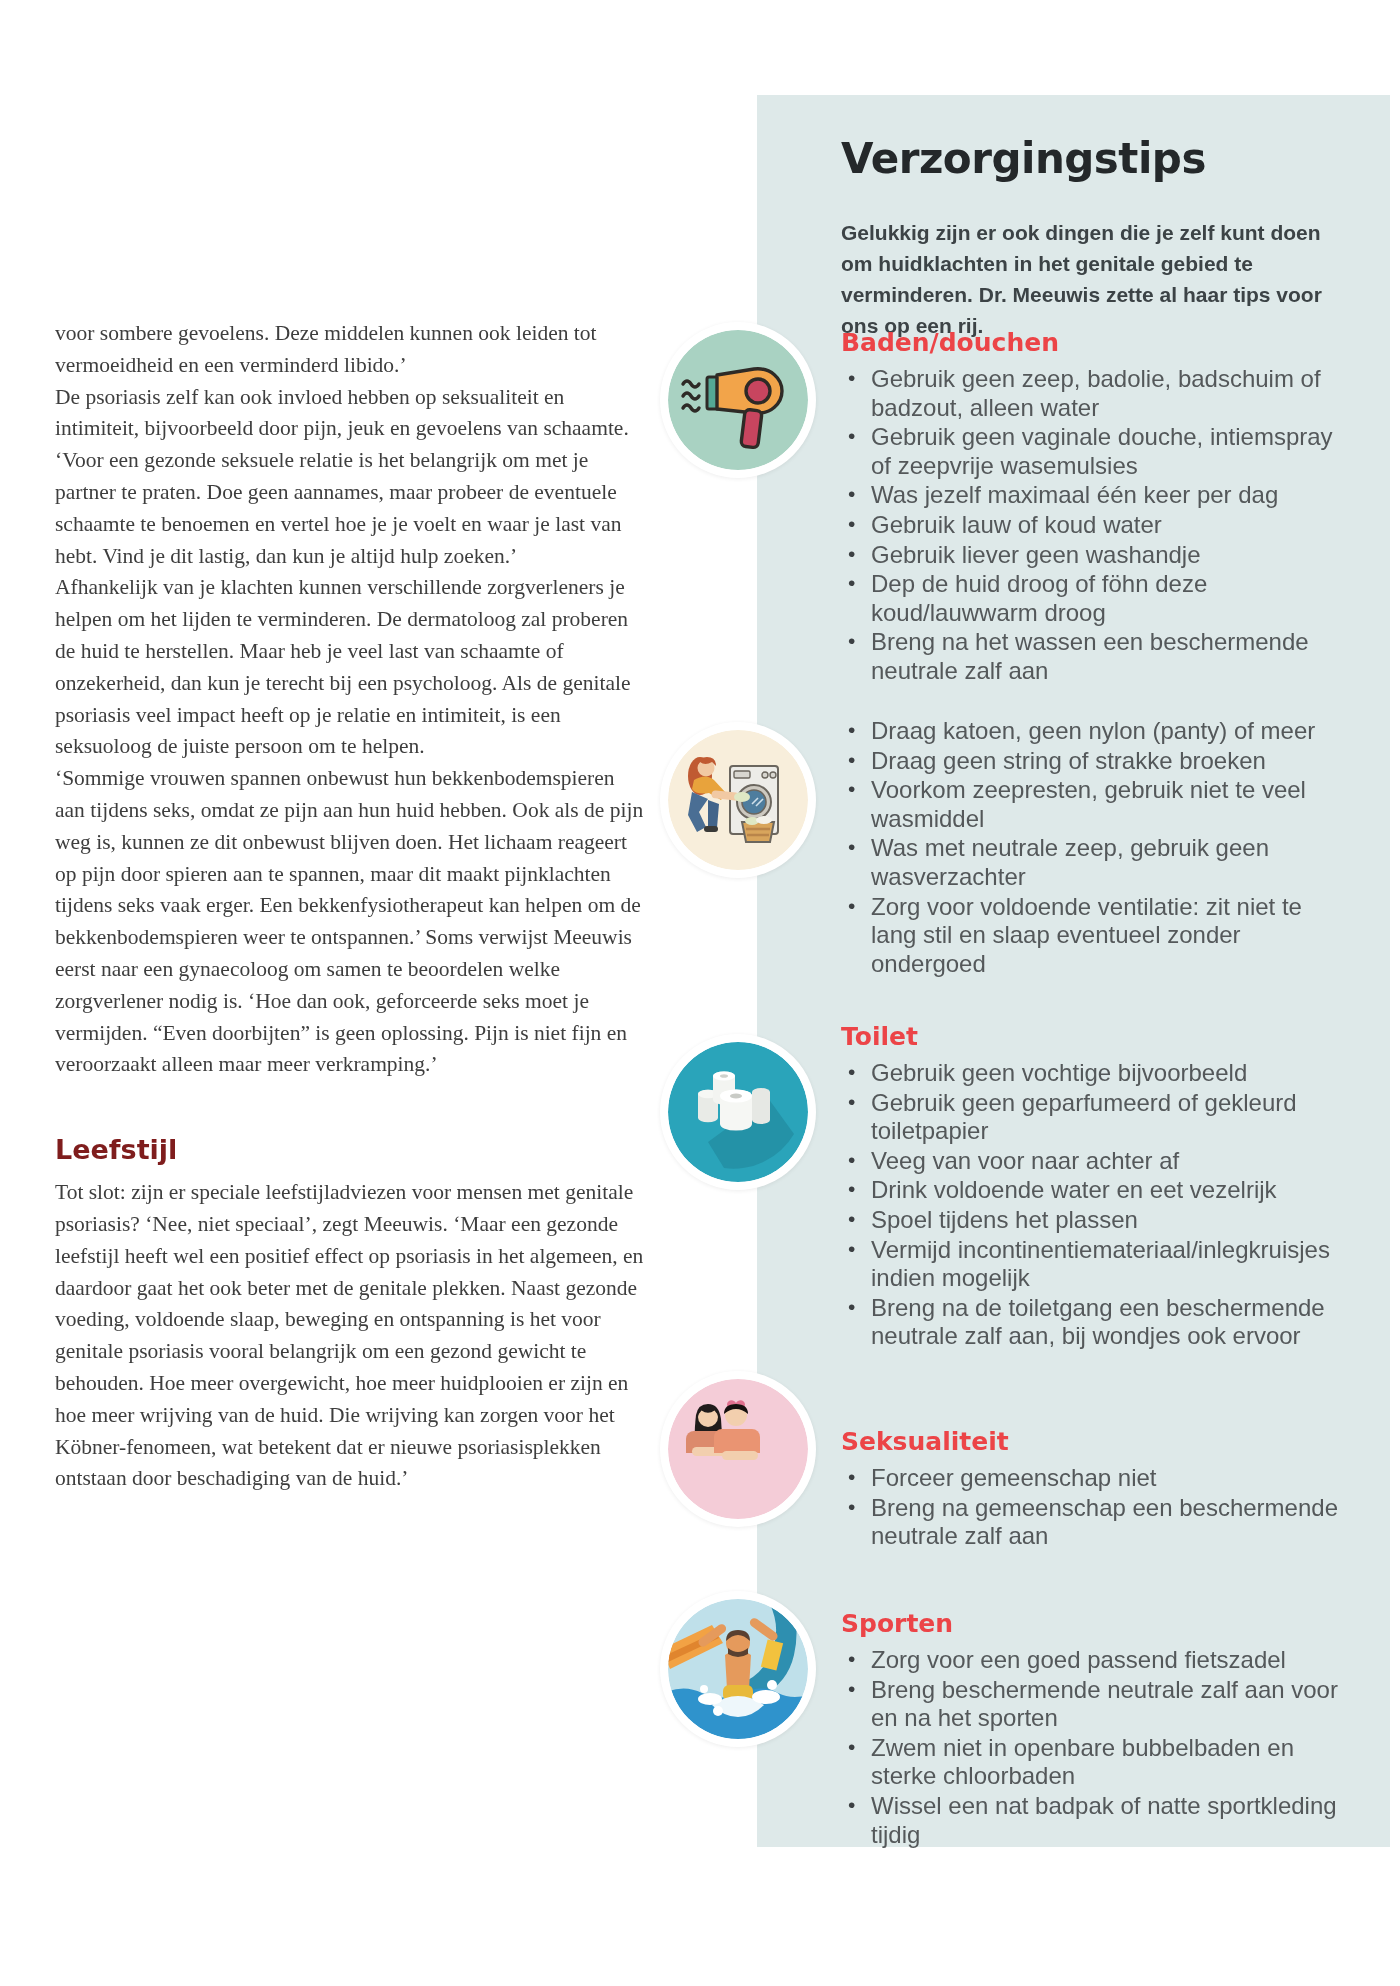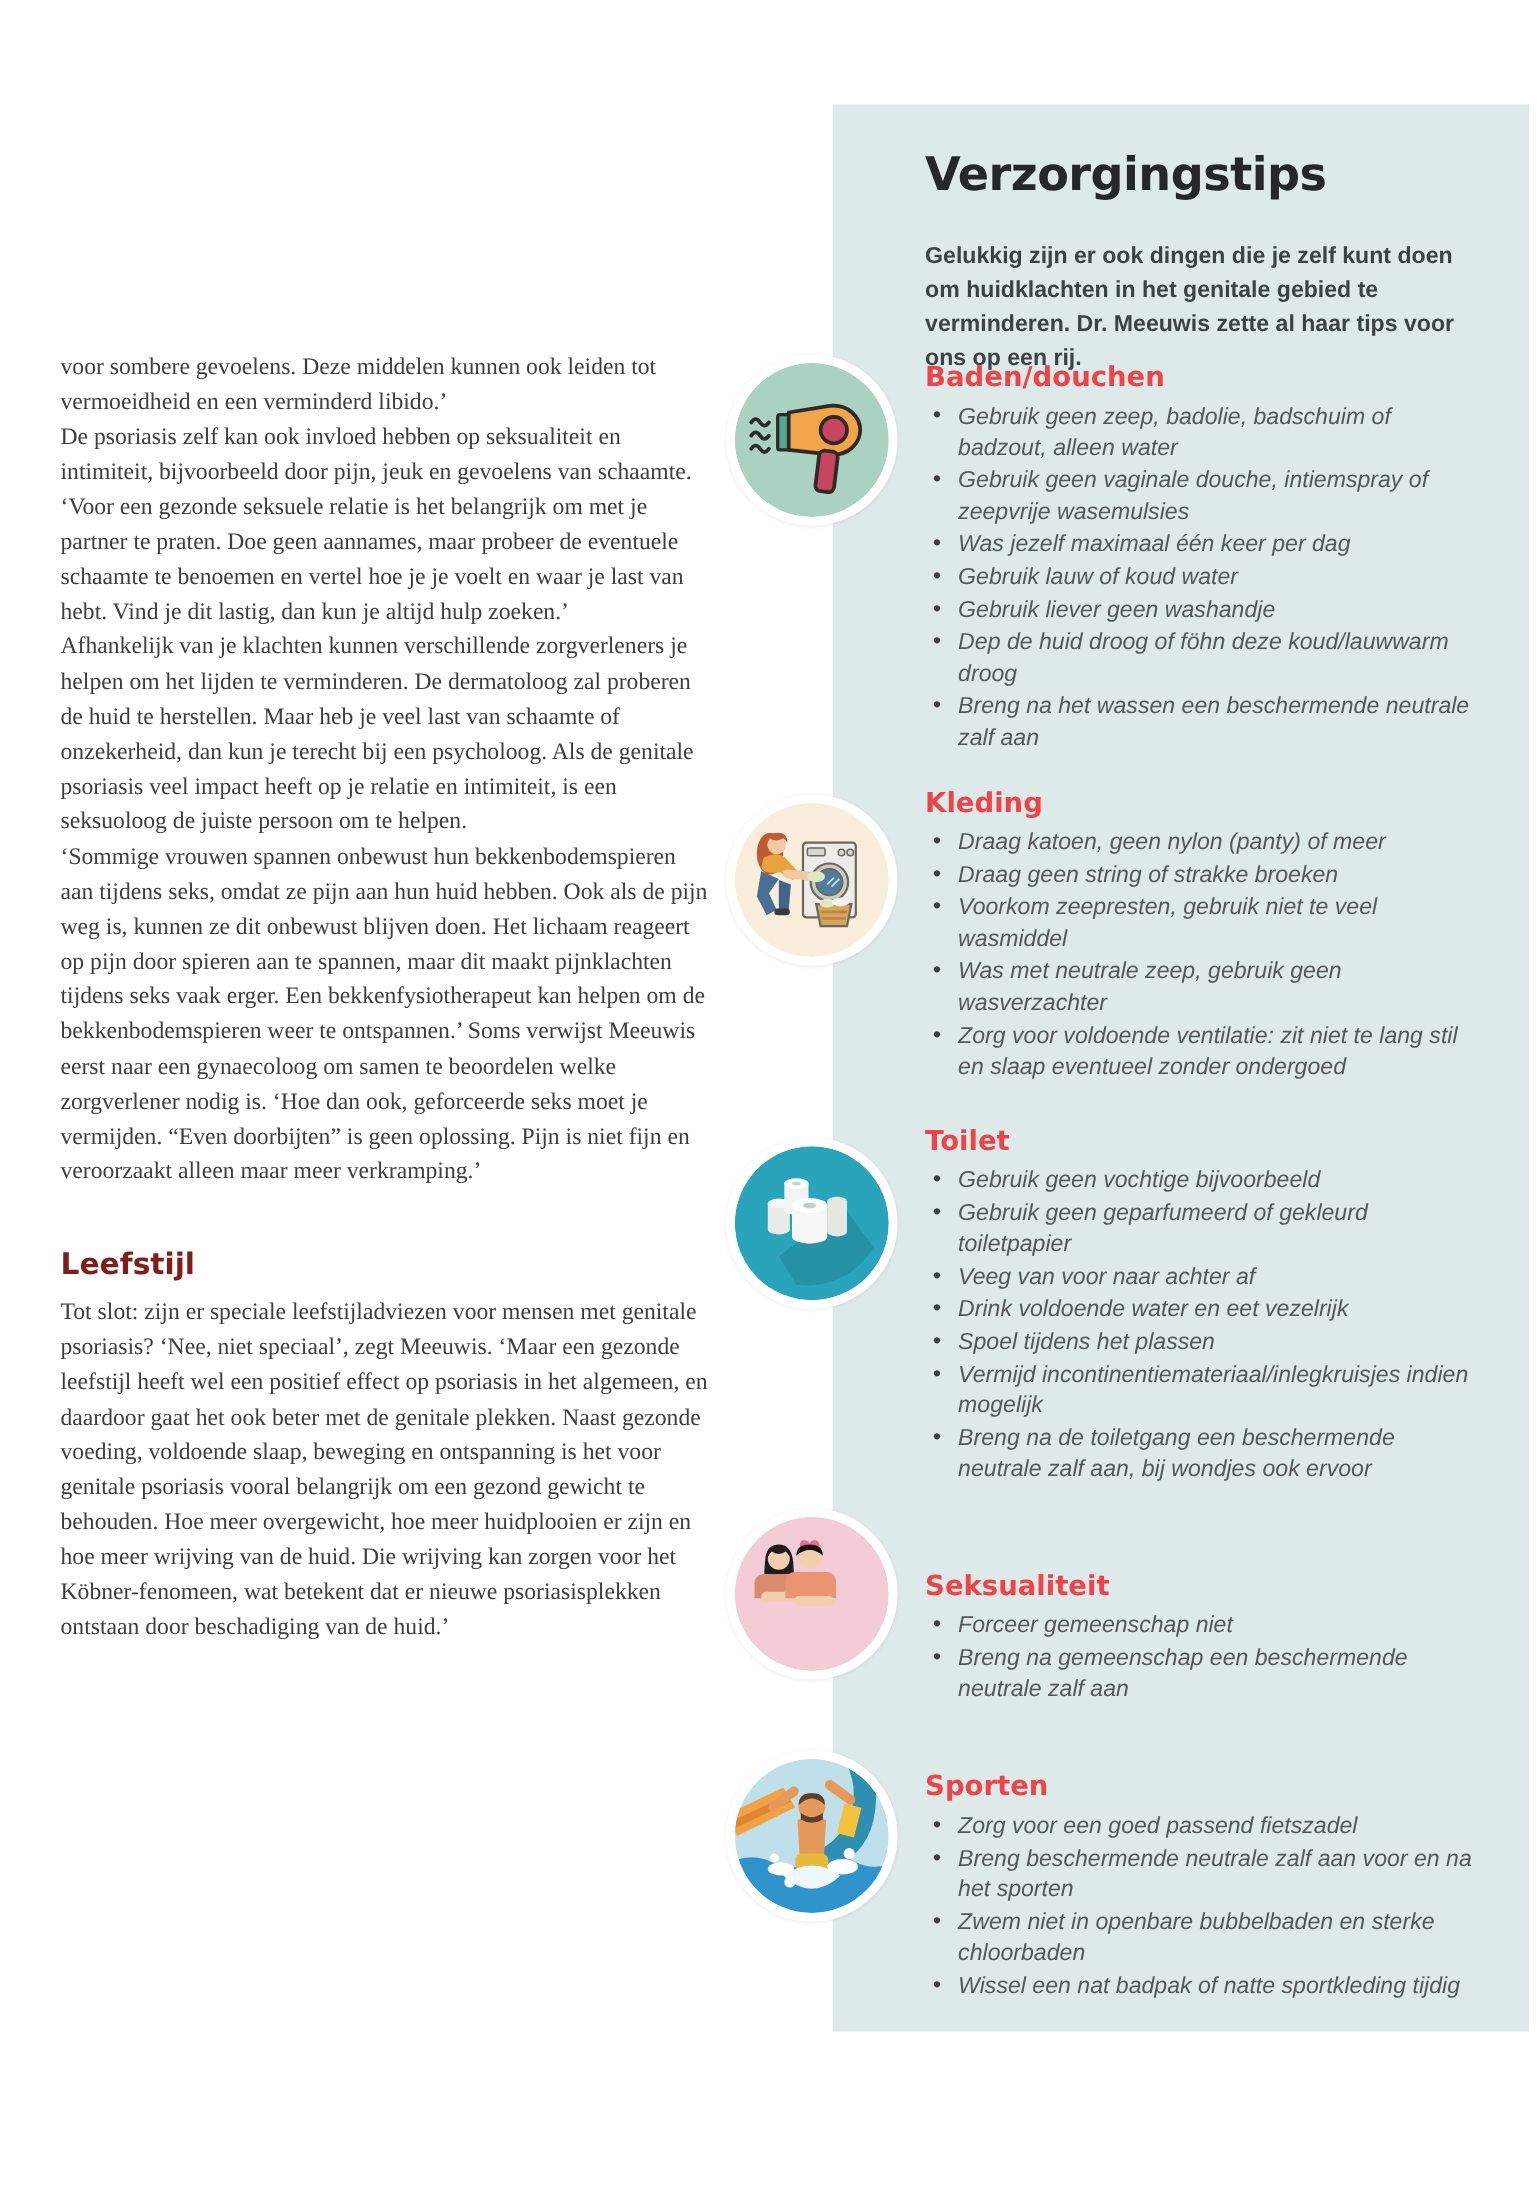--- a/index.html
+++ b/index.html
@@ -44,21 +44,21 @@
   .section{position:absolute;left:84px;width:498px;}
   .section h3{
     margin:0 0 9px 0;
     font-family:"DejaVu Sans",sans-serif;
     font-weight:700;font-size:25px;line-height:26px;color:#ec4447;
   }
   .section ul{margin:0;padding:0;list-style:none;}
   .section li{
     position:relative;
     padding-left:30px;margin:0 0 1px 0;
-    font-size:21px;line-height:28.6px;color:#54585a;font-style:italic;
+    font-size:24px;line-height:28.6px;color:#54585a;
   }
   .section li::before{
     content:"\2022";
     position:absolute;left:7px;top:-1px;
     color:#3c4043;font-size:21px;
   }
 
   
   .icon-circle{
     position:absolute;width:140px;height:140px;
@@ -98,21 +98,20 @@
             <li>Gebruik geen zeep, badolie, badschuim of badzout, alleen water</li>
             <li>Gebruik geen vaginale douche, intiemspray of zeepvrije wasemulsies</li>
             <li>Was jezelf maximaal één keer per dag</li>
             <li>Gebruik lauw of koud water</li>
             <li>Gebruik liever geen washandje</li>
             <li>Dep de huid droog of föhn deze koud/lauwwarm droog</li>
             <li>Breng na het wassen een beschermende neutrale zalf aan</li>
           </ul>
         </div>
         <div class="section" style="top: 622px;">
-          <h3>Kleding</h3>
           <ul>
             <li>Draag katoen, geen nylon (panty) of meer</li>
             <li>Draag geen string of strakke broeken</li>
             <li>Voorkom zeepresten, gebruik niet te veel wasmiddel</li>
             <li>Was met neutrale zeep, gebruik geen wasverzachter</li>
             <li>Zorg voor voldoende ventilatie: zit niet te lang stil en slaap eventueel zonder ondergoed</li>
           </ul>
         </div>
         <div class="section" style="top: 929px;">
           <h3>Toilet</h3>

